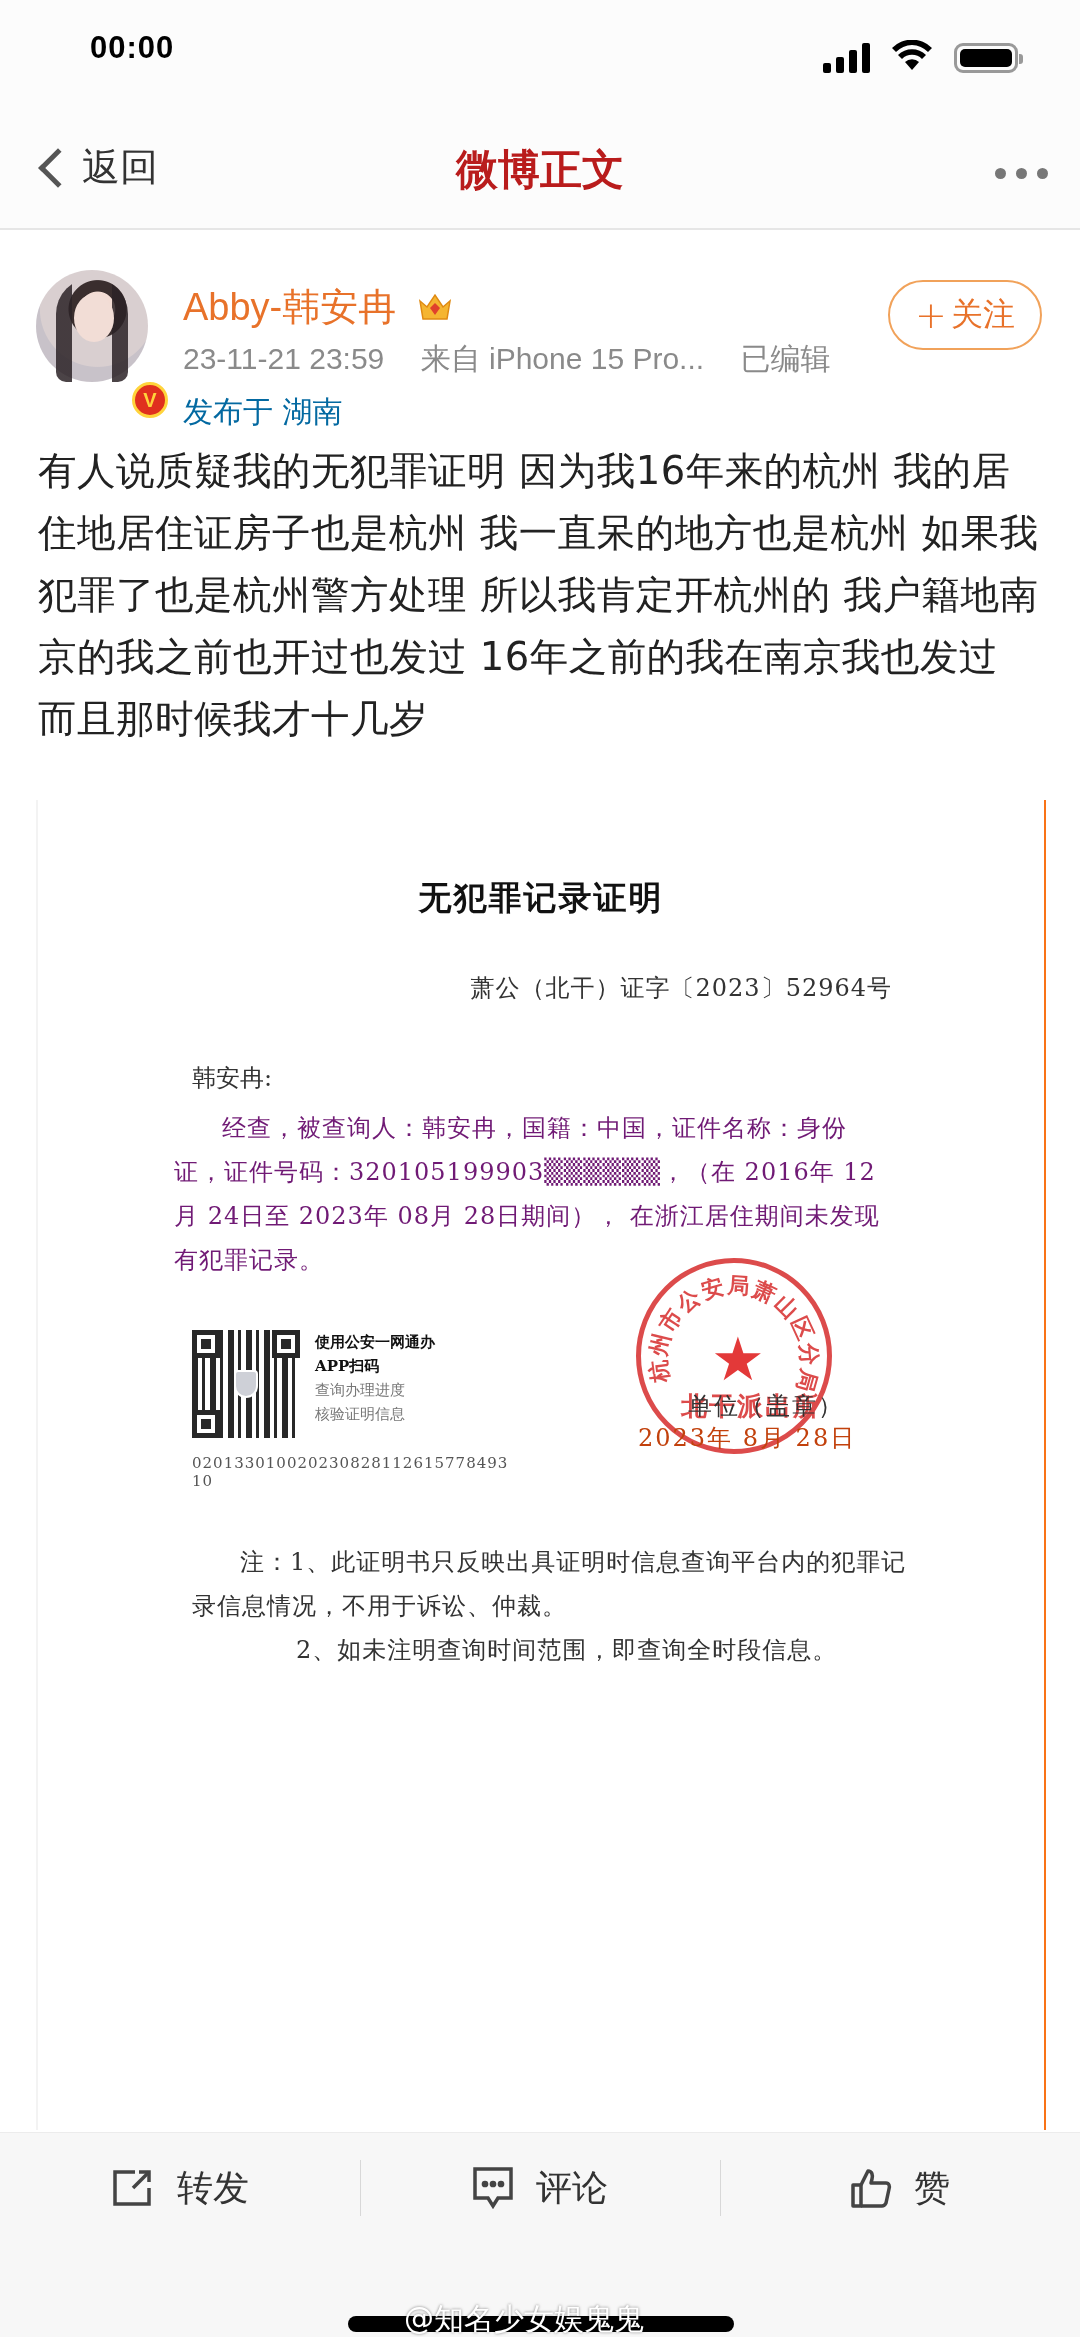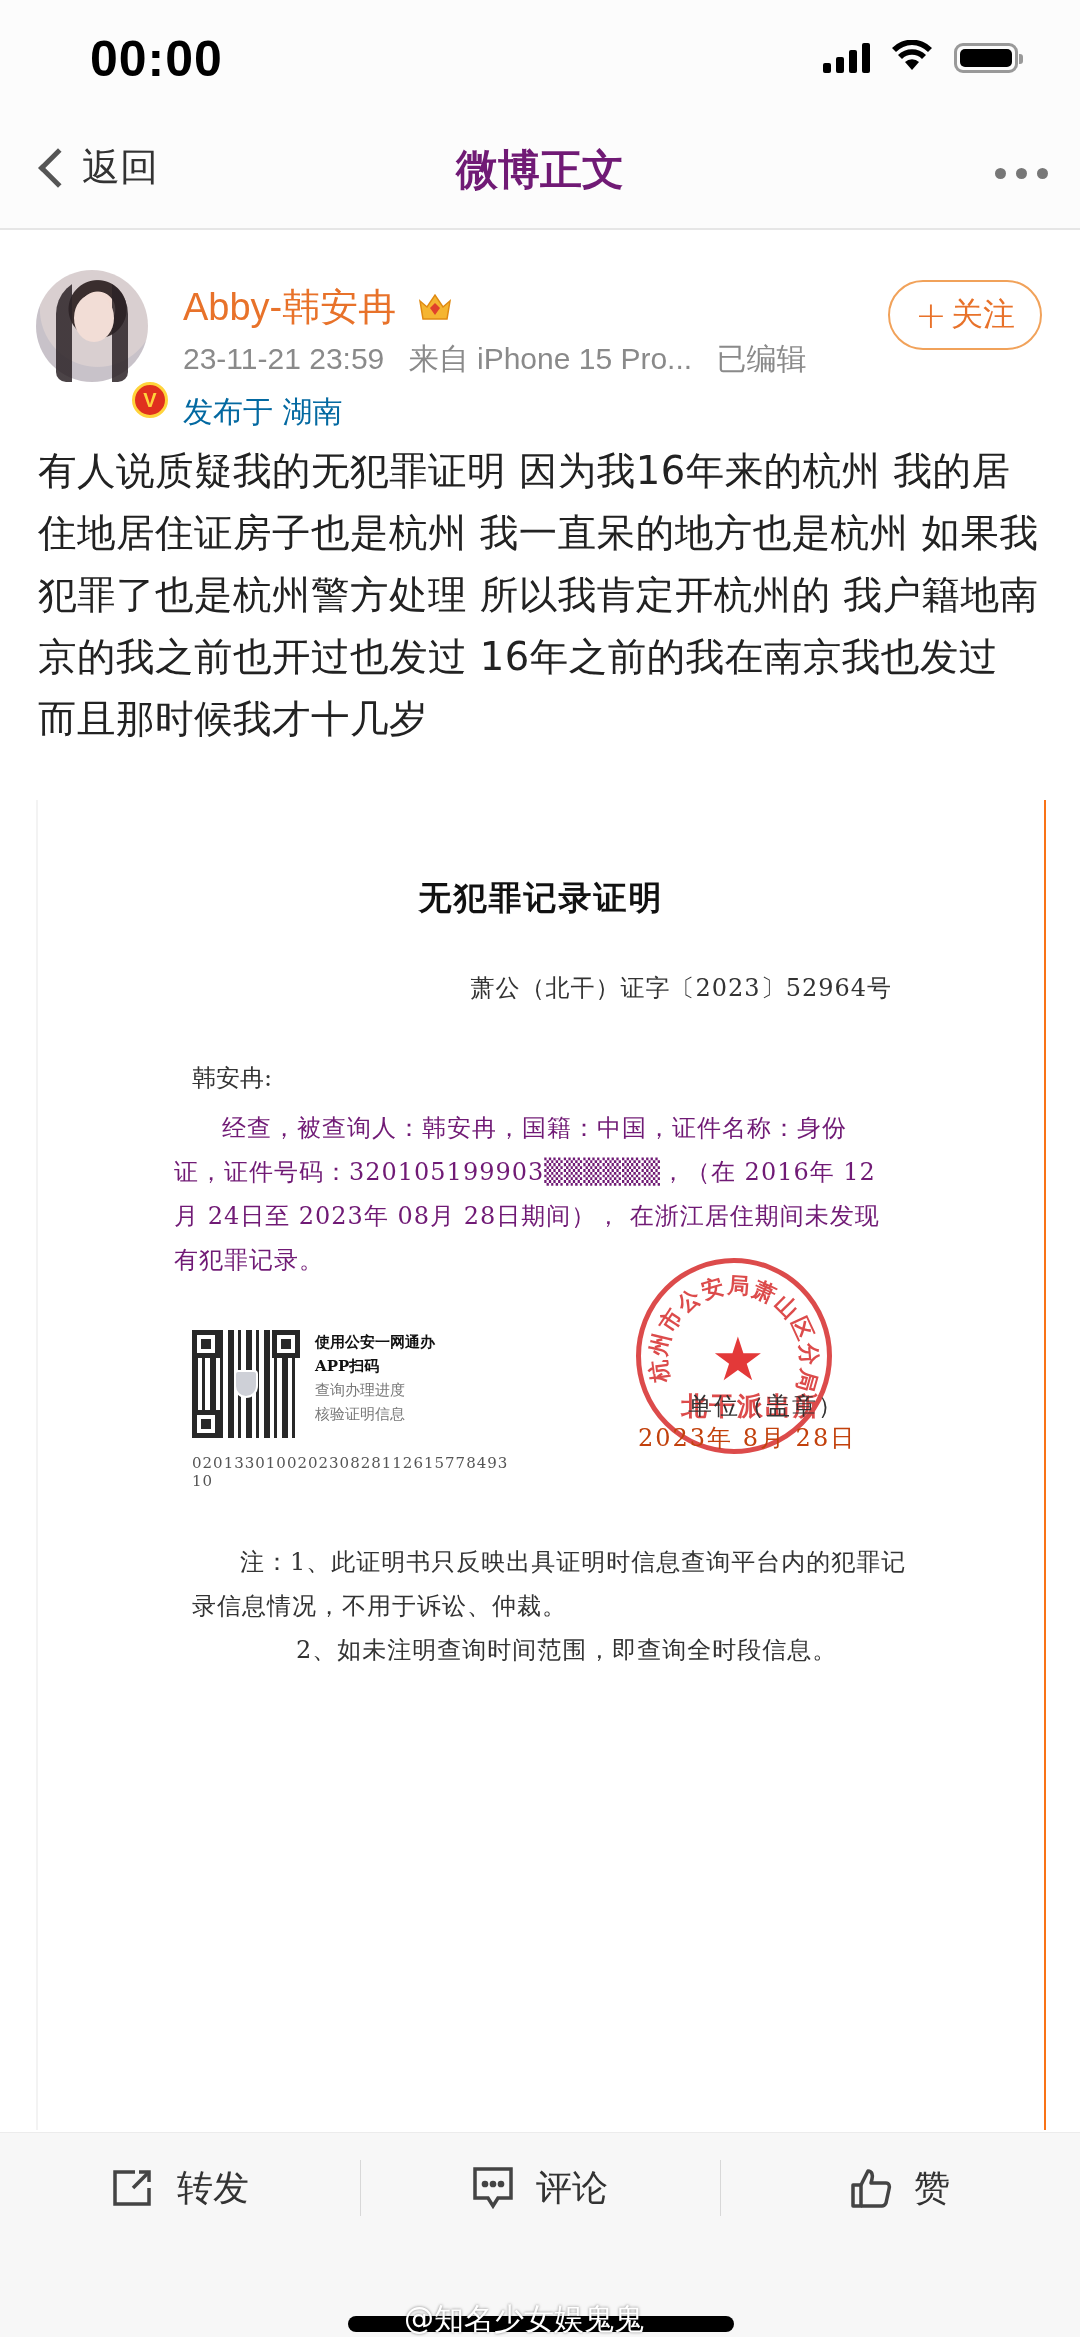--- a/index.html
+++ b/index.html
@@ -10,21 +10,21 @@
       color: #333333;
       position: relative;
     }
     
     .status-bar {
       position: absolute; left: 0; top: 0; width: 1080px; height: 120px;
       background: #fcfcfc;
     }
     .status-time {
       position: absolute; left: 90px; top: 30px;
-      font-size: 50px; font-weight: bold; color: #000;
+      font-size: 31px; font-weight: bold; color: #000;
       font-family: "Liberation Sans", sans-serif; letter-spacing: 1px;
     }
     .status-icons { position: absolute; right: 62px; top: 40px; display: flex; align-items: center; gap: 22px; }
     .signal { display: flex; align-items: flex-end; gap: 5px; height: 30px; }
     .signal span { width: 8px; background: #000; border-radius: 2px; display: block; }
     .battery {
       width: 64px; height: 30px; border: 3px solid #999; border-radius: 9px;
       padding: 3px; position: relative;
     }
     .battery::after {
@@ -39,21 +39,21 @@
       background: #fcfcfc; border-bottom: 2px solid #e6e6e6;
     }
     .back-btn { position: absolute; left: 30px; top: 22px; display: flex; align-items: center; cursor: pointer; }
     .back-chevron {
       width: 28px; height: 28px; border-left: 5px solid #555; border-bottom: 5px solid #555;
       transform: rotate(45deg); margin-left: 14px; margin-right: 10px;
     }
     .back-label { font-size: 38px; color: #333; }
     .nav-title {
       position: absolute; left: 0; right: 0; top: 22px; text-align: center;
-      font-size: 42px; font-weight: bold; color: #701a75;
+      font-size: 42px; font-weight: bold; color: #b91c1c;
     }
     .more-btn { position: absolute; right: 32px; top: 48px; display: flex; gap: 10px; cursor: pointer; }
     .more-btn span { width: 11px; height: 11px; border-radius: 50%; background: #777; display: block; }
 
     
     .author-row { position: absolute; left: 0; top: 232px; width: 1080px; height: 190px; background: #fff; }
     .avatar {
       position: absolute; left: 36px; top: 38px; width: 112px; height: 112px; border-radius: 50%;
       background: radial-gradient(circle at 55% 35%, #f3dcd4 0 18%, #3a2e2e 19% 30%, #d9cfd0 31% 60%, #c8c2c9 61%);
       overflow: visible;
@@ -78,21 +78,21 @@
       font-family: "Liberation Sans", sans-serif; cursor: pointer;
     }
     .crown-icon {
       display: inline-block; width: 36px; height: 32px; margin-left: 10px; vertical-align: -3px; position: relative;
     }
     .crown-icon svg { width: 36px; height: 32px; }
     .post-meta {
       position: absolute; left: 183px; top: 107px; font-size: 30px; color: #8a8a8a;
       font-family: "Liberation Sans", sans-serif; white-space: nowrap;
     }
-    .post-meta span + span { margin-left: 16px; text-align: center; }
+    .post-meta span + span { margin-left: 28px; text-align: center; }
     .post-location {
       position: absolute; left: 183px; top: 160px; font-size: 30px; color: #0369a1;
     }
     .follow-btn {
       position: absolute; left: 888px; top: 48px; width: 154px; height: 70px;
       border: 2px solid #f1a25a; border-radius: 35px; color: #e8722a;
       font-size: 32px; display: flex; align-items: center; justify-content: center; cursor: pointer;
       background: #fff;
     }
     .follow-plus { font-size: 38px; margin-right: 4px; font-weight: 300; }

